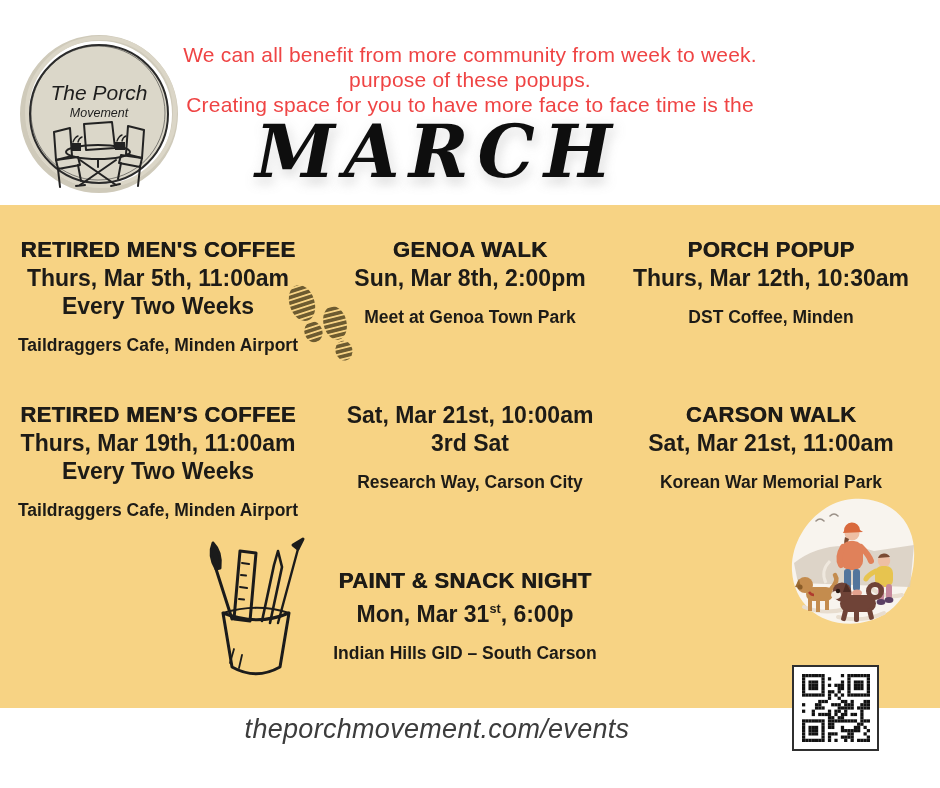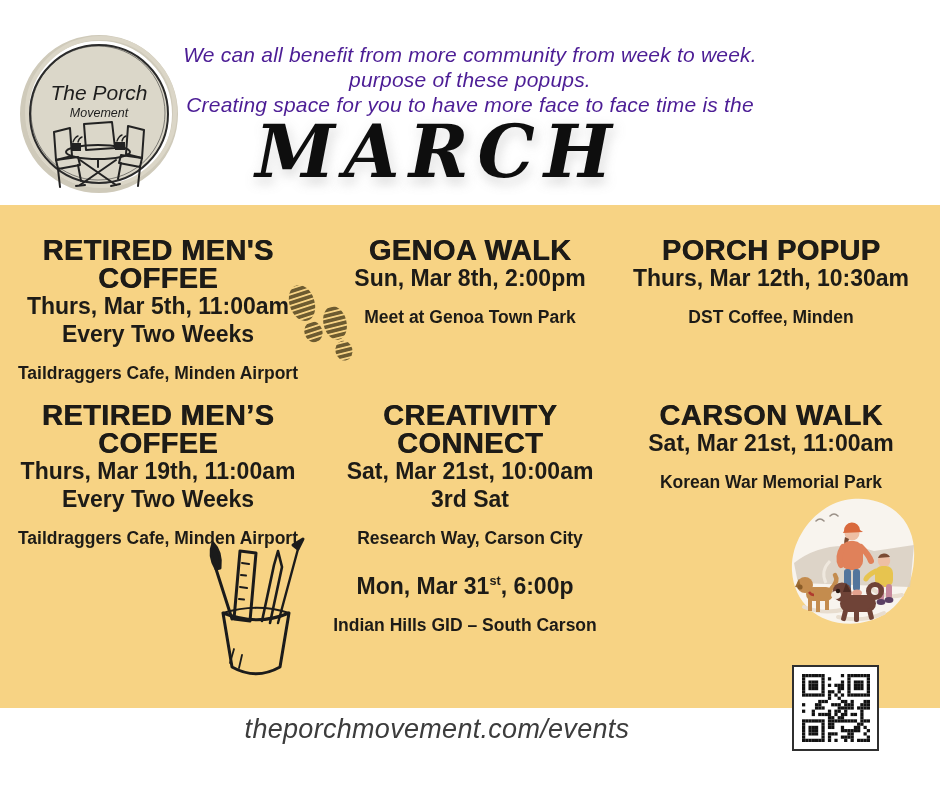--- a/index.html
+++ b/index.html
@@ -10,33 +10,33 @@
     color: var(--text-dark, #1d1b17);
   }
   .yellow-band {
     position:absolute; left:0; top:205px; width:940px; height:503px;
     background: var(--band-yellow, #F7D384);
   }
   
   .logo { position:absolute; left:18px; top:30px; width:162px; height:166px; }
   .intro {
     position:absolute; left:160px; top:42px; width:620px; text-align:center;
-    font-style:italic; font-size:21px; line-height:25px; color:#4c1d95;
+    font-size:21px; line-height:25px; color:#ef4444;
     letter-spacing:0.2px;
   }
   .march {
     position:absolute; left:0; width:876px; top:108px; text-align:center;
     font-family:"DejaVu Serif", serif; font-style:italic; font-weight:bold;
     font-size:72px; line-height:88px; letter-spacing:9px; color:#0e0e0e;
     text-shadow: 0 0 14px rgba(255,255,255,0.95), 2px 5px 12px rgba(110,110,110,0.35);
   }
   
   .event { position:absolute; text-align:center; }
   .event-title {
-    font-size:29px; font-weight:700; letter-spacing:0.4px; line-height:28px;
+    font-size:22px; font-weight:700; letter-spacing:0.4px; line-height:28px;
     text-shadow: 0.6px 0 0 currentColor;
   }
   .event-line { font-size:23px; font-weight:700; line-height:28px; }
   .event-line sup { font-size:0.55em; vertical-align:super; }
   .event-loc { font-size:17.5px; font-weight:700; line-height:24px; margin-top:13px; }
   .e1 { left:8px;   top:236px; width:300px; }
   .e2 { left:320px; top:236px; width:300px; }
   .e3 { left:606px; top:236px; width:330px; }
   .e4 { left:8px;   top:401px; width:300px; }
   .e5 { left:315px; top:401px; width:310px; }
@@ -127,33 +127,33 @@
   </div>
 
   <div class="event e4">
     <div class="event-title">RETIRED MEN’S COFFEE</div>
     <div class="event-line">Thurs, Mar 19th, 11:00am</div>
     <div class="event-line">Every Two Weeks</div>
     <div class="event-loc">Taildraggers Cafe, Minden Airport</div>
   </div>
 
   <div class="event e5">
-    <div class="event-title">CREATIVITY CONNECT</div>
     <div class="event-line">Sat, Mar 21st, 10:00am</div>
     <div class="event-line">3rd Sat</div>
     <div class="event-loc">Research Way, Carson City</div>
   </div>
 
   <div class="event e6">
     <div class="event-title">CARSON WALK</div>
     <div class="event-line">Sat, Mar 21st, 11:00am</div>
     <div class="event-loc">Korean War Memorial Park</div>
   </div>
 
   <div class="event e7">
+    <div class="event-title">PAINT &amp; SNACK NIGHT</div>
     <div class="event-line"><span>Mon, Mar 31</span><sup>st</sup><span>, 6:00p</span></div>
     <div class="event-loc">Indian Hills GID – South Carson</div>
   </div>
 
   <div class="footprints">
     <svg viewBox="0 0 76 84" width="76" height="84">
       <defs>
         <pattern id="tread" width="8" height="5.4" patternUnits="userSpaceOnUse">
           <rect width="8" height="3.6" fill="#6d5b30"></rect>
         </pattern>

